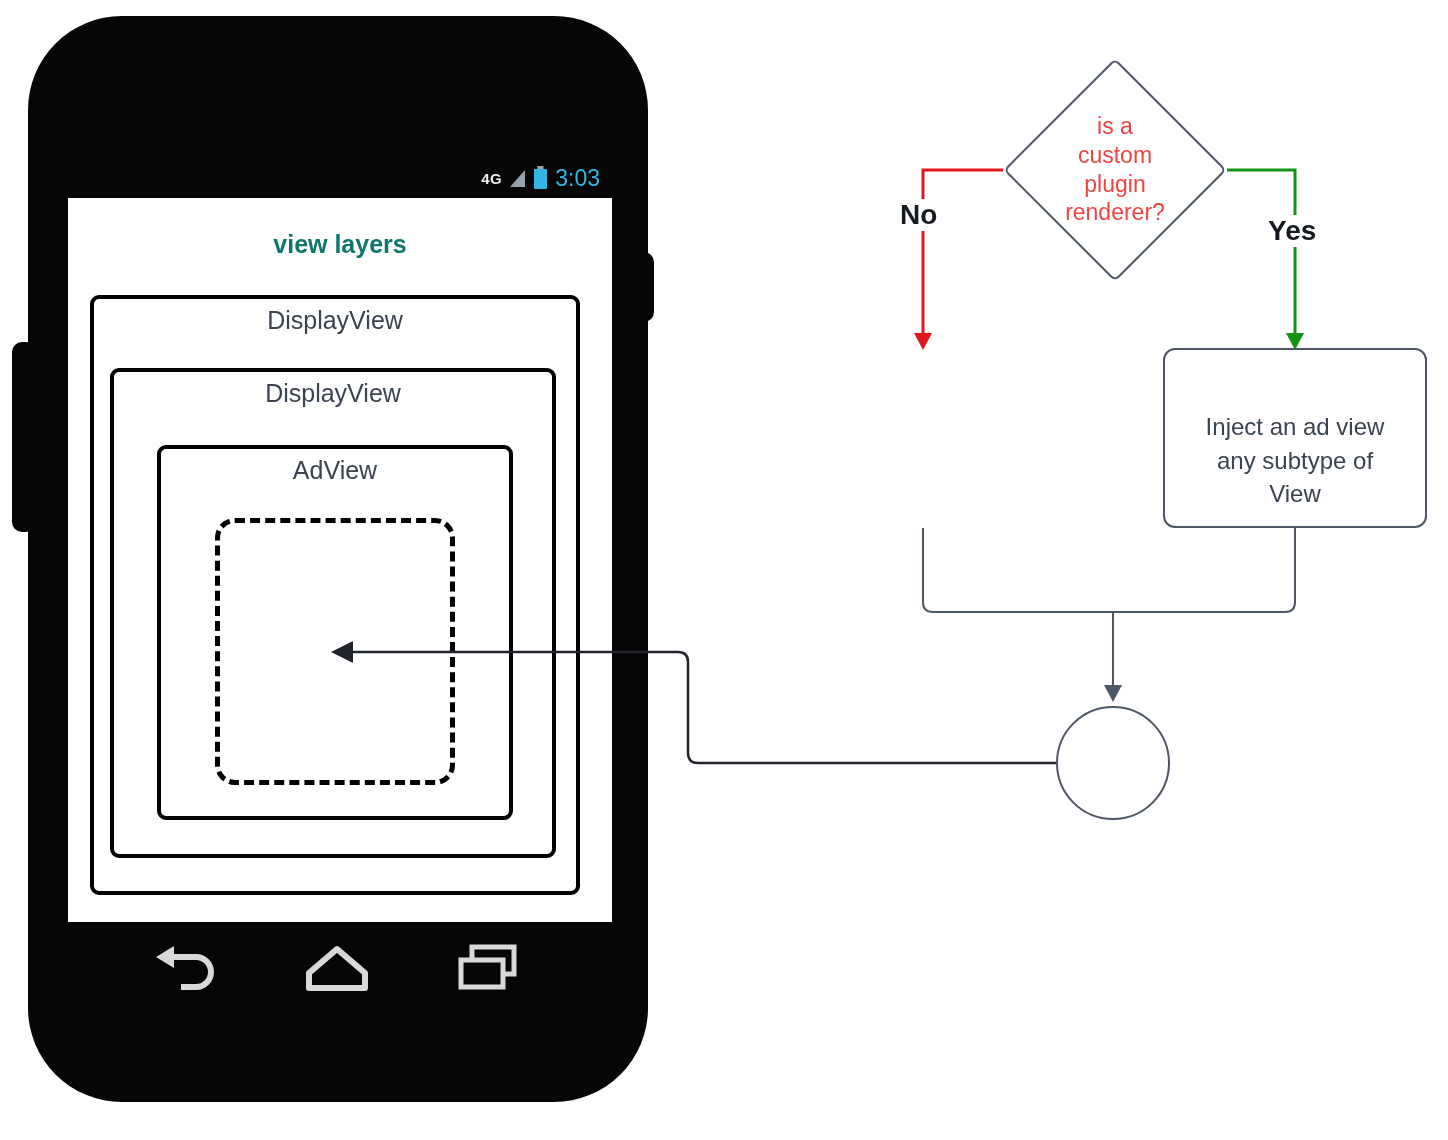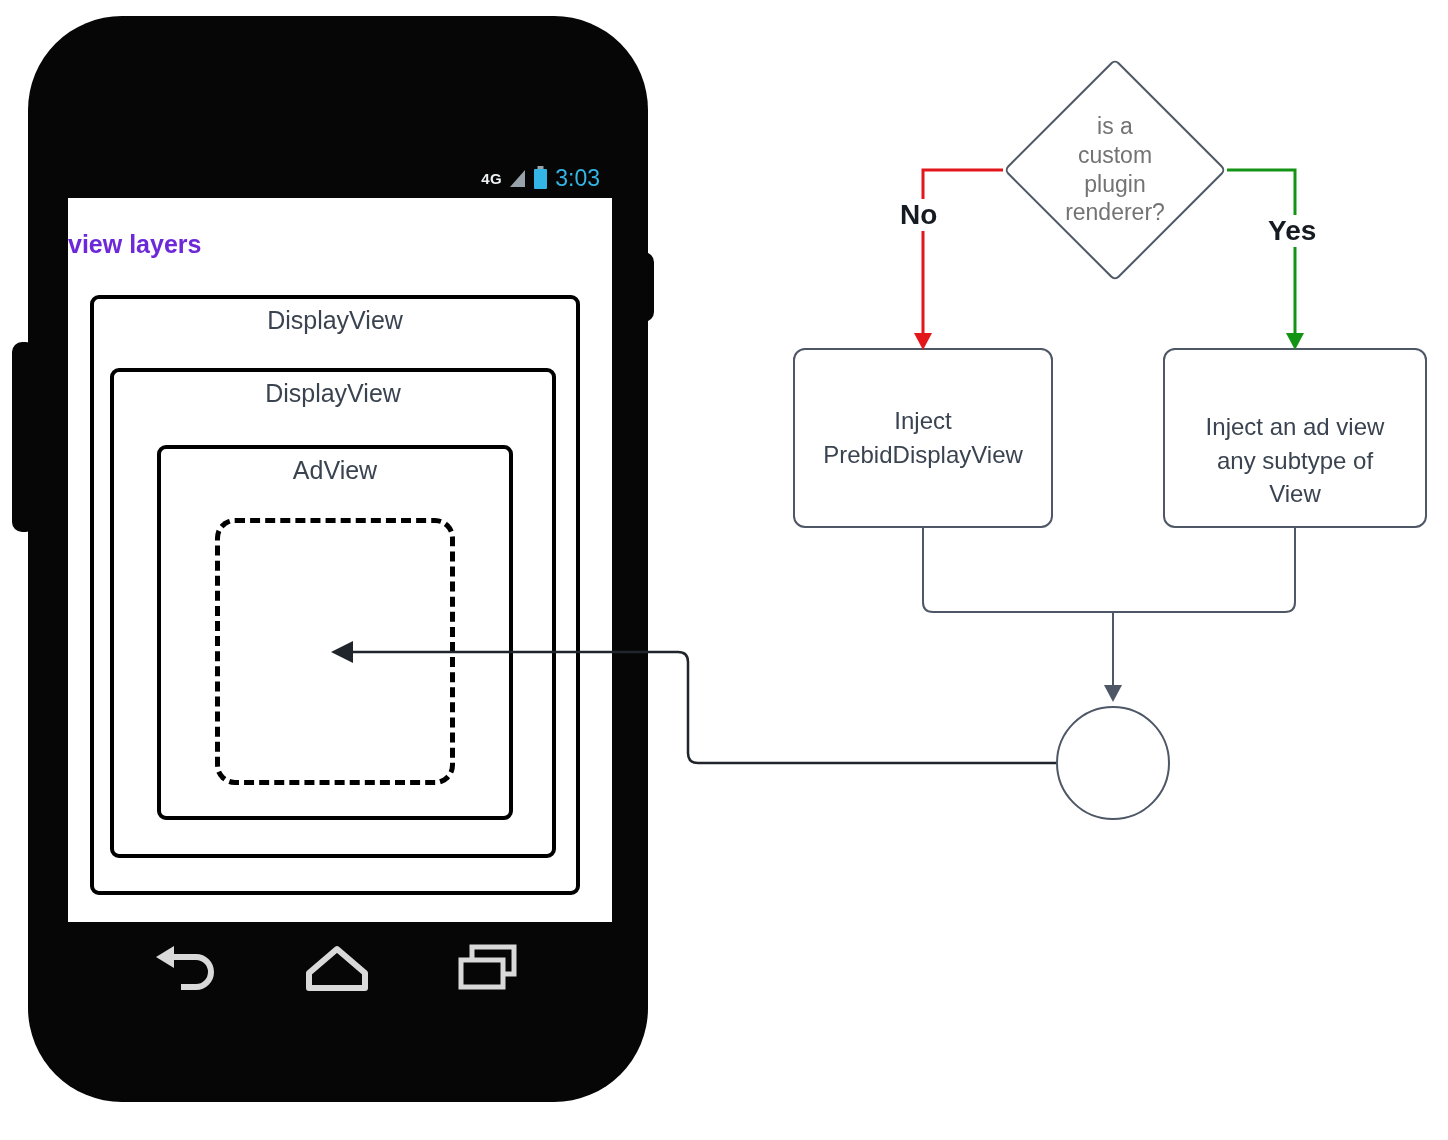--- a/index.html
+++ b/index.html
@@ -10,40 +10,40 @@
   .nub{position:absolute;background:#060606;border-radius:10px;z-index:0;}
   .nub-left{left:12px;top:342px;width:24px;height:190px;}
   .nub-right{left:632px;top:252px;width:22px;height:70px;}
   .phone-body{position:absolute;left:28px;top:16px;width:620px;height:1086px;
               background:#060606;border-radius:94px;z-index:0;}
   .screen{position:absolute;left:68px;top:198px;width:544px;height:724px;background:#ffffff;z-index:1;}
   .status-bar{position:absolute;left:380px;top:160px;width:220px;height:36px;display:flex;
               align-items:center;justify-content:flex-end;gap:7px;z-index:2;}
   .net-label{color:#eef2f4;font-size:15px;font-weight:bold;letter-spacing:.5px;}
   .time-label{color:#33b5e5;font-size:23px;}
-  .screen-title{position:absolute;left:68px;top:230px;width:544px;
-                font-weight:bold;font-size:25px;color:#6d28d9;z-index:2;}
+  .screen-title{position:absolute;left:68px;top:230px;width:544px;text-align:center;
+                font-weight:bold;font-size:25px;color:#0f766e;z-index:2;}
   .layer{position:absolute;background:#ffffff;border:4px solid #000;border-radius:9px;
          box-sizing:border-box;z-index:2;}
   .layer-label{position:absolute;left:0;top:7px;width:100%;text-align:center;
                font-size:25px;color:#3a4350;}
   #layer-banner{left:90px;top:295px;width:490px;height:600px;}
   #layer-display{left:110px;top:368px;width:446px;height:490px;}
   #layer-ad{left:157px;top:445px;width:356px;height:375px;}
   .dashed-slot{position:absolute;left:215px;top:518px;width:240px;height:267px;
                border:5px dashed #000;border-radius:20px;box-sizing:border-box;
                background:#fff;z-index:2;}
   .nav-icon{position:absolute;z-index:2;}
 
   
   .diamond{position:absolute;left:1036px;top:91px;width:158px;height:158px;
            border:2px solid #4d5765;background:#fff;transform:rotate(45deg);
            border-radius:6px;z-index:2;box-sizing:border-box;}
   .diamond-text{position:absolute;left:1065px;top:112px;width:100px;text-align:center;
-                font-size:23px;line-height:1.25;color:#737373;z-index:3;}
+                font-size:23px;line-height:1.25;color:#ef4444;z-index:3;}
   .flow-box{position:absolute;border:2px solid #4d5765;border-radius:12px;background:#fff;
             display:flex;align-items:center;justify-content:center;text-align:center;
             font-size:24px;line-height:1.4;color:#3a4350;z-index:2;box-sizing:border-box;}
   .flow-box-inner{display:inline-block;}
   #box-no{left:793px;top:348px;width:260px;height:180px;}
   #box-no .flow-box-inner{width:236px;}
   #box-yes{left:1163px;top:348px;width:264px;height:180px;}
   #box-yes .flow-box-inner{width:190px;margin-top:45px;}
   .branch-label{position:absolute;font-size:28px;font-weight:bold;color:#161b22;
                 background:#fff;padding:0 3px;z-index:4;}
@@ -100,23 +100,20 @@
     <rect x="20" y="3" width="42" height="27" fill="none" stroke="#d9d9d9" stroke-width="5"></rect>
     <rect x="9" y="16" width="42" height="27" fill="#060606" stroke="#d9d9d9" stroke-width="5"></rect>
   </svg>
 
   <div class="diamond"></div>
   <div class="diamond-text">is a custom plugin renderer?</div>
 
   <div class="branch-label" id="label-no">No</div>
   <div class="branch-label" id="label-yes">Yes</div>
 
-  <div class="flow-box" id="box-no">
-    <span class="flow-box-inner">Inject PrebidDisplayView</span>
-  </div>
   <div class="flow-box" id="box-yes">
     <span class="flow-box-inner">Inject an ad view any subtype of View</span>
   </div>
 
   <div class="circle-node"></div>
 
   <svg class="connector-layer" width="1448" height="1140" viewBox="0 0 1448 1140">
 
     <path d="M1003 170 H923 V334" fill="none" stroke-width="3" stroke="#e3161b"></path>
     <polygon points="923,350 914,333 932,333" fill="#e3161b"></polygon>

